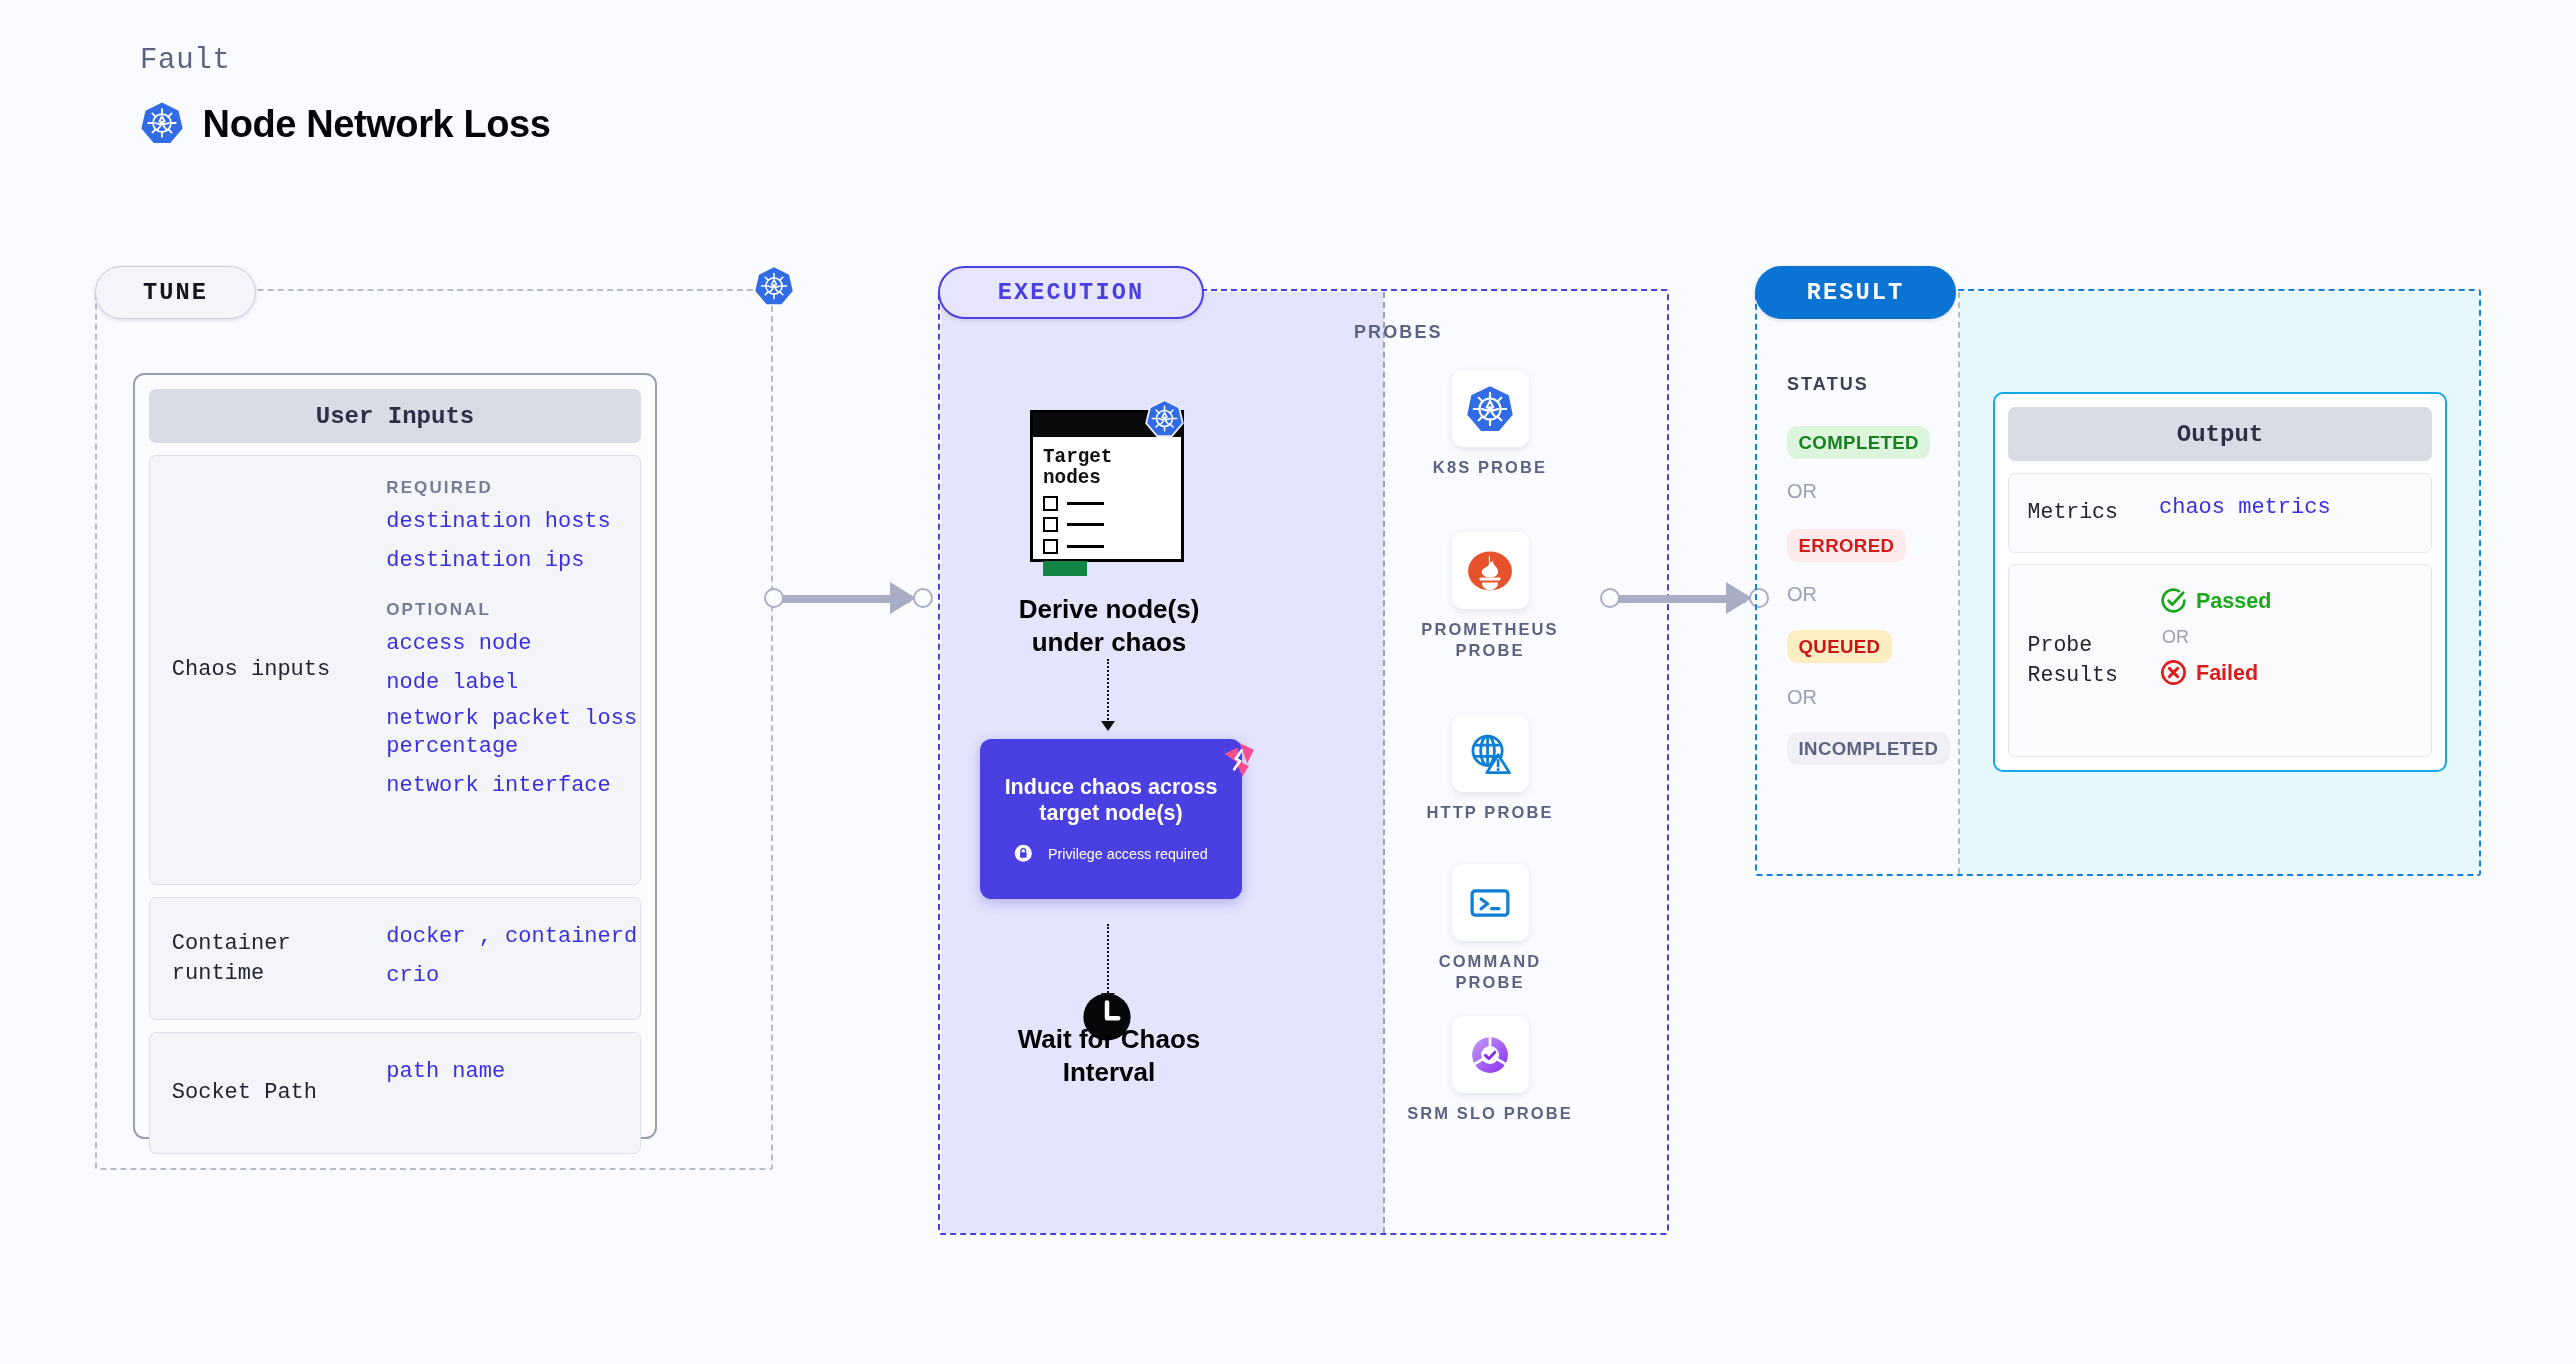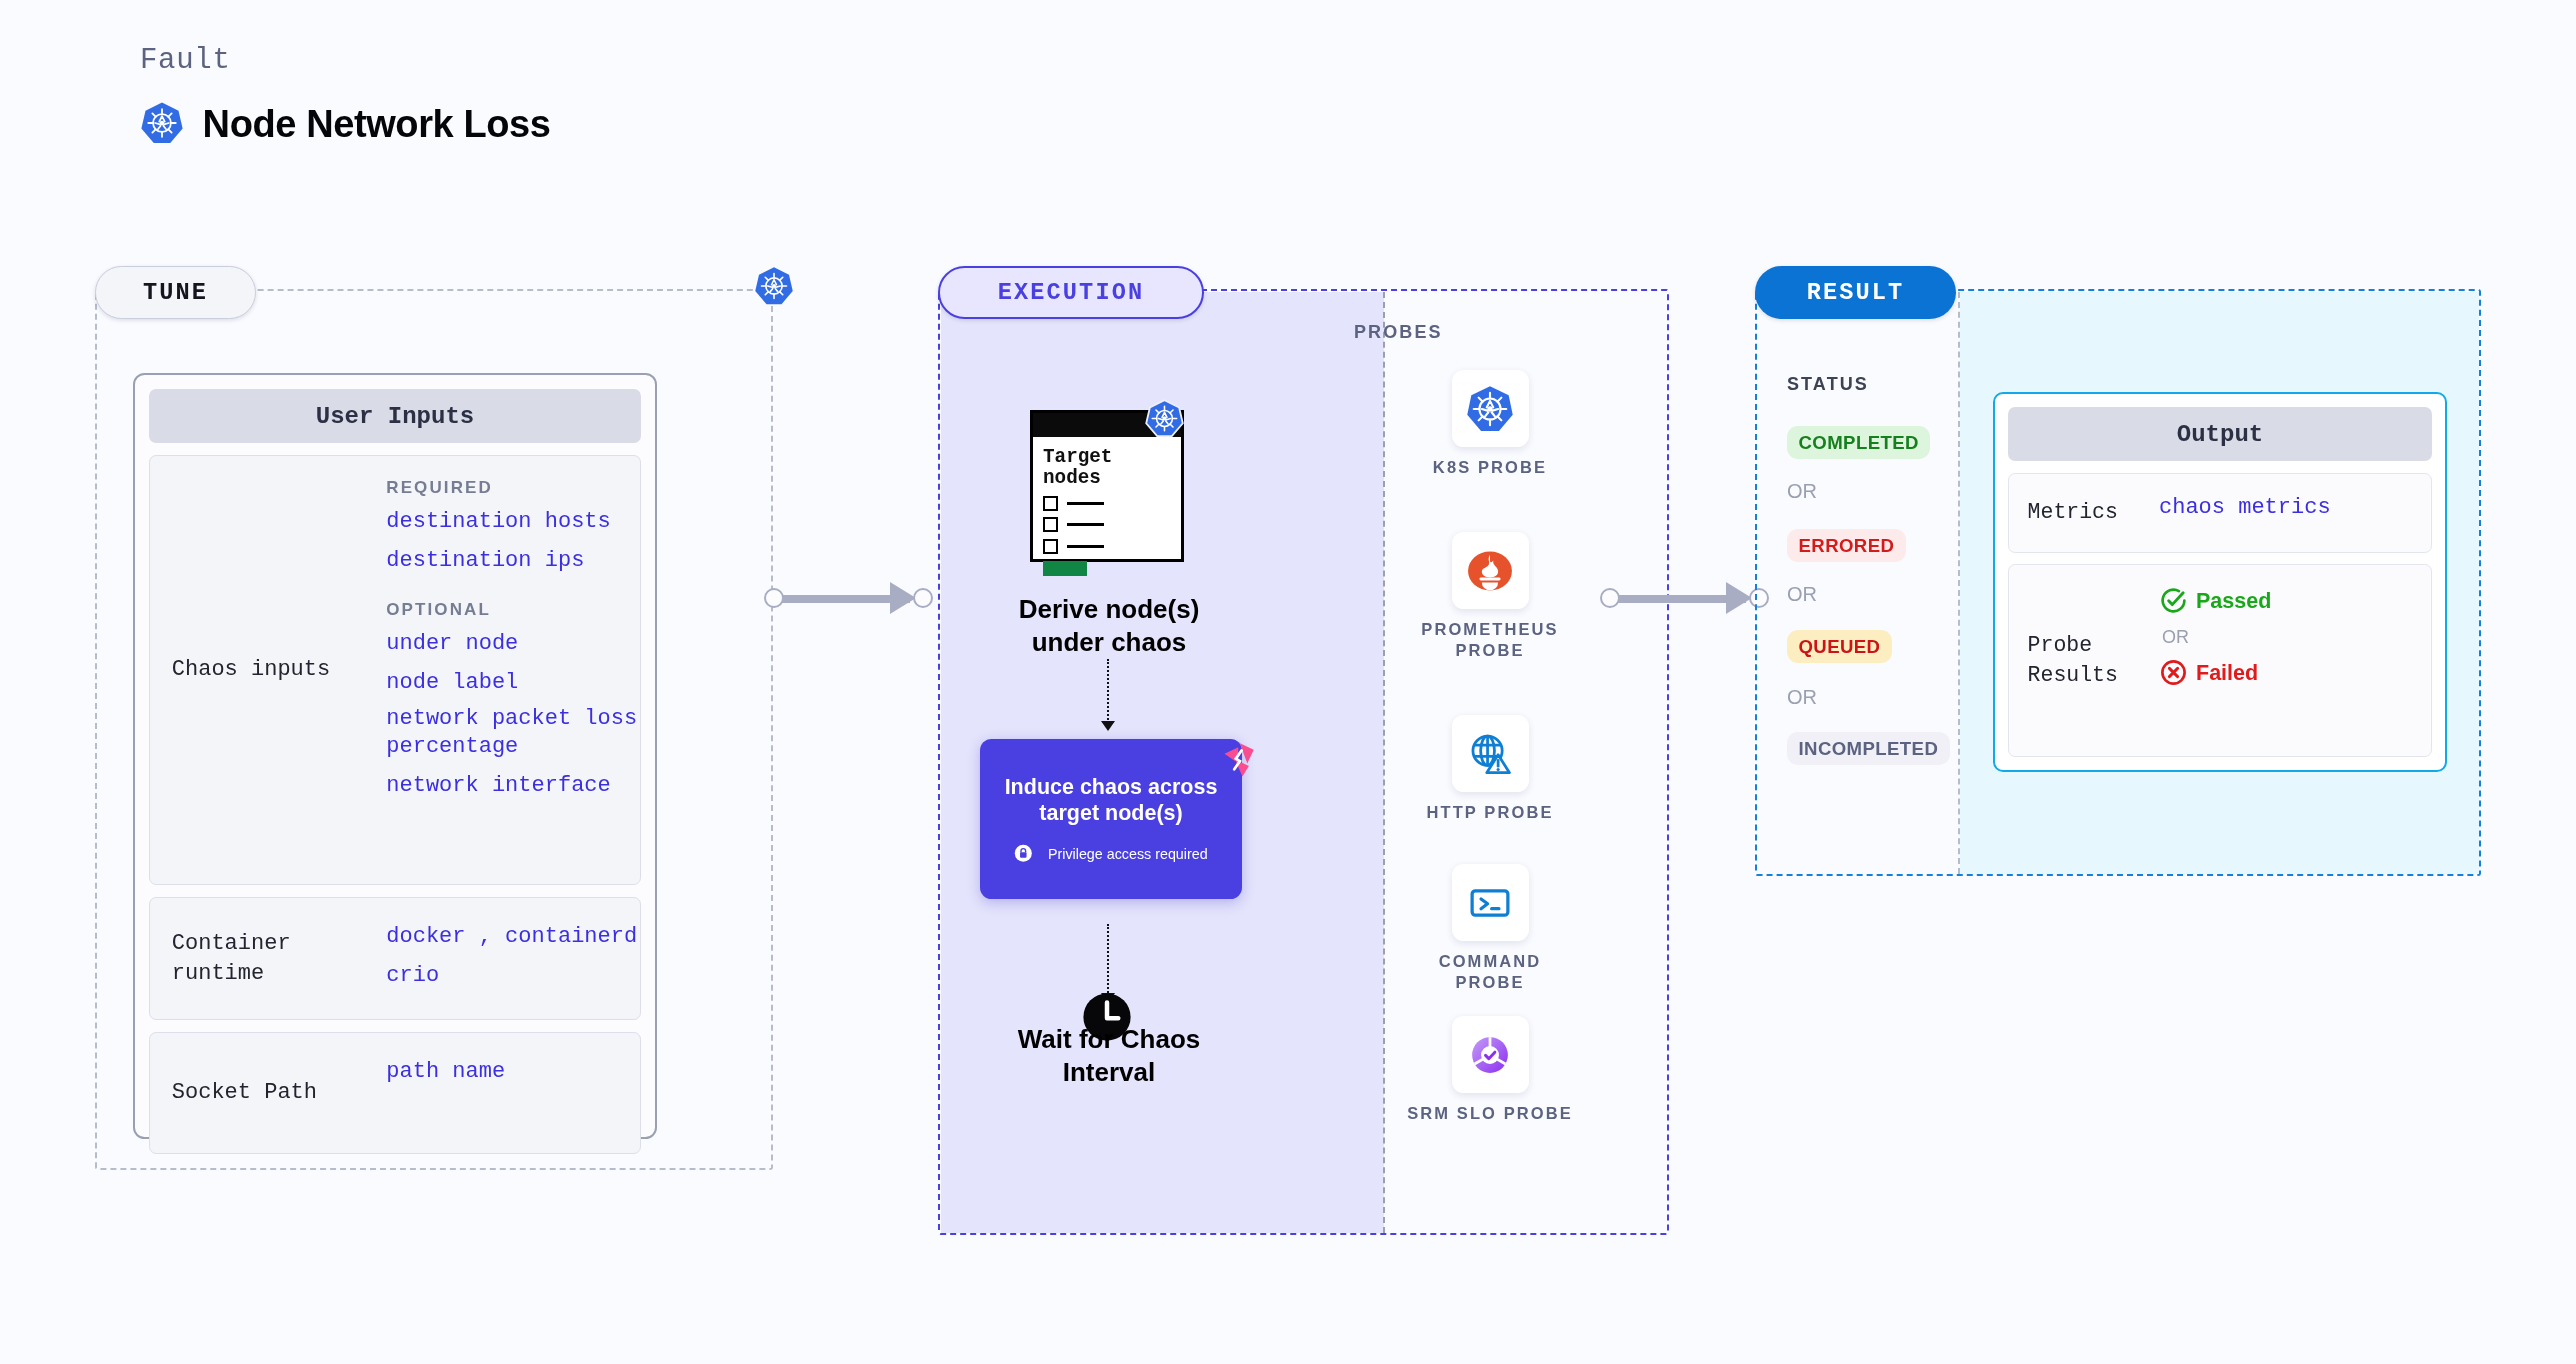--- a/index.html
+++ b/index.html
@@ -283,21 +283,21 @@
 <div id="user-inputs-card">
   <div class="card-head">User Inputs</div>
 
   <div class="input-block" style="height:430px">
     <div class="blk-label">Chaos inputs</div>
     <div class="blk-vals">
       <div class="sub-head">REQUIRED</div>
       <div class="val">destination hosts</div>
       <div class="val" style="margin-bottom:24px">destination ips</div>
       <div class="sub-head">OPTIONAL</div>
-      <div class="val">under node</div>
+      <div class="val">access node</div>
       <div class="val tight">node label</div>
       <div class="val" style="max-width:315px">network packet loss percentage</div>
       <div class="val">network interface</div>
     </div>
   </div>
 
   <div class="input-block" style="height:123px">
     <div class="blk-label">Container runtime</div>
     <div class="blk-vals" style="padding-top:2.9px">
       <div class="val">docker , containerd</div>

